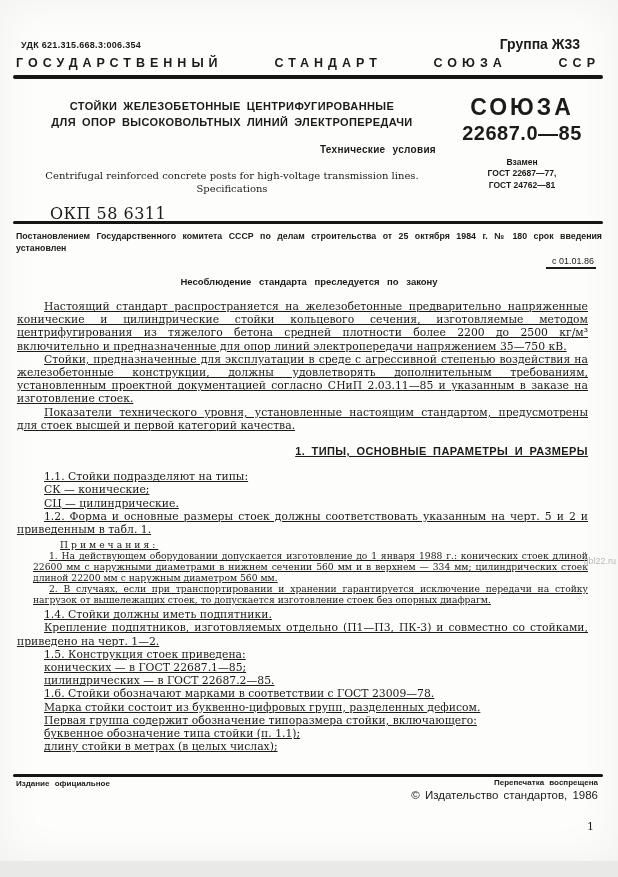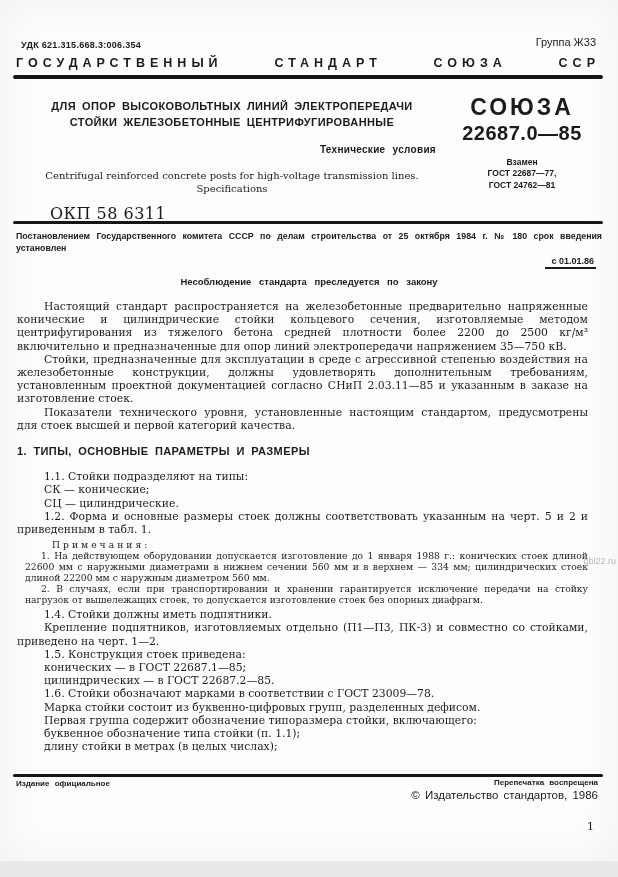--- a/index.html
+++ b/index.html
@@ -12,22 +12,22 @@
     color: #1b1b1b;
     box-shadow: inset 0 0 45px rgba(0,0,0,0.05);
     overflow: hidden;
   }
   
   .udk {
     position: absolute; top: 40px; left: 21px;
     font-weight: bold; font-size: 9px; letter-spacing: 0.3px;
   }
   .group {
-    position: absolute; top: 36px; right: 22px;
-    font-weight: normal; font-size: 11px;
+    position: absolute; top: 36px; right: 38px;
+    font-weight: bold; font-size: 14px;
   }
   .state-standard {
     position: absolute; top: 56px; left: 16px; right: 18px;
     font-weight: bold; font-size: 12.5px; letter-spacing: 5px;
     text-align: justify; text-align-last: justify; white-space: normal;
   }
   .rule { position: absolute; left: 13px; right: 15px; background: #161616; border-radius: 2px; }
   .rule-1 { top: 75px; height: 4px; }
   .rule-2 { top: 221px; height: 3px; }
   .rule-3 { top: 774px; height: 3px; }
@@ -62,43 +62,43 @@
     font-family: "DejaVu Serif", serif; font-size: 16px; letter-spacing: 0.5px;
   }
   
   .decree {
     position: absolute; top: 231px; left: 16px; right: 16px;
     font-weight: bold; font-size: 8.8px; line-height: 11.5px;
     text-align: justify; word-spacing: 2px;
   }
   .effective-date {
     position: absolute; top: 256px; right: 22px;
-    font-weight: bold; font-size: 9px;
+    font-weight: normal; font-size: 9px;
     border-bottom: 2px solid #1b1b1b; padding: 0 2px 1px 6px;
   }
   .law-notice {
     position: absolute; top: 276px; left: 0; right: 0;
     text-align: center; font-weight: bold; font-size: 9.5px; word-spacing: 5px;
   }
   
   .body-text {
     position: absolute; top: 300px; left: 17px; right: 30px;
     font-family: "DejaVu Serif", serif;
-    font-size: 10.8px; line-height: 13.2px;
+    font-size: 10.8px; line-height: 13.2px; text-decoration: underline;
   }
   .para, .item {
     margin: 0; text-indent: 27px; text-align: justify;
   }
   .section-heading {
     font-family: "Liberation Sans", sans-serif;
-    font-weight: bold; font-size: 11px; text-align: left;
+    font-weight: bold; font-size: 11px; text-align: right;
     letter-spacing: 0.4px; word-spacing: 3px;
     margin: 13px 0 12px 0;
   }
-  .notes { margin: 3px 0 3px 8px; }
+  .notes { margin: 3px 0 3px 16px; }
   .notes-label {
     font-size: 9.2px; line-height: 11px; letter-spacing: 3px;
     text-indent: 27px; margin: 0;
   }
   .note {
     font-size: 9.2px; line-height: 11px; margin: 0;
     text-indent: 16px; text-align: justify;
   }
   
   .official {
@@ -126,22 +126,22 @@
 <body>
 
 <div class="page">
 
   <div class="udk">УДК 621.315.668.3:006.354</div>
   <div class="group">Группа Ж33</div>
   <div class="state-standard">ГОСУДАРСТВЕННЫЙ СТАНДАРТ СОЮЗА ССР</div>
   <div class="rule rule-1"></div>
 
   <div class="title-block">
+    <div class="title-line">СТОЙКИ ЖЕЛЕЗОБЕТОННЫЕ ЦЕНТРИФУГИРОВАННЫЕ</div>
     <div class="title-line">ДЛЯ ОПОР ВЫСОКОВОЛЬТНЫХ ЛИНИЙ ЭЛЕКТРОПЕРЕДАЧИ</div>
-    <div class="title-line">СТОЙКИ ЖЕЛЕЗОБЕТОННЫЕ ЦЕНТРИФУГИРОВАННЫЕ</div>
     <div class="subtitle">Технические условия</div>
     <div class="en-title">
       <div>Centrifugal reinforced concrete posts for high-voltage transmission lines.</div>
       <div>Specifications</div>
     </div>
   </div>
 
   <div class="gost-box">
     <div class="gost-label">СОЮЗА</div>
     <div class="gost-number">22687.0—85</div>

